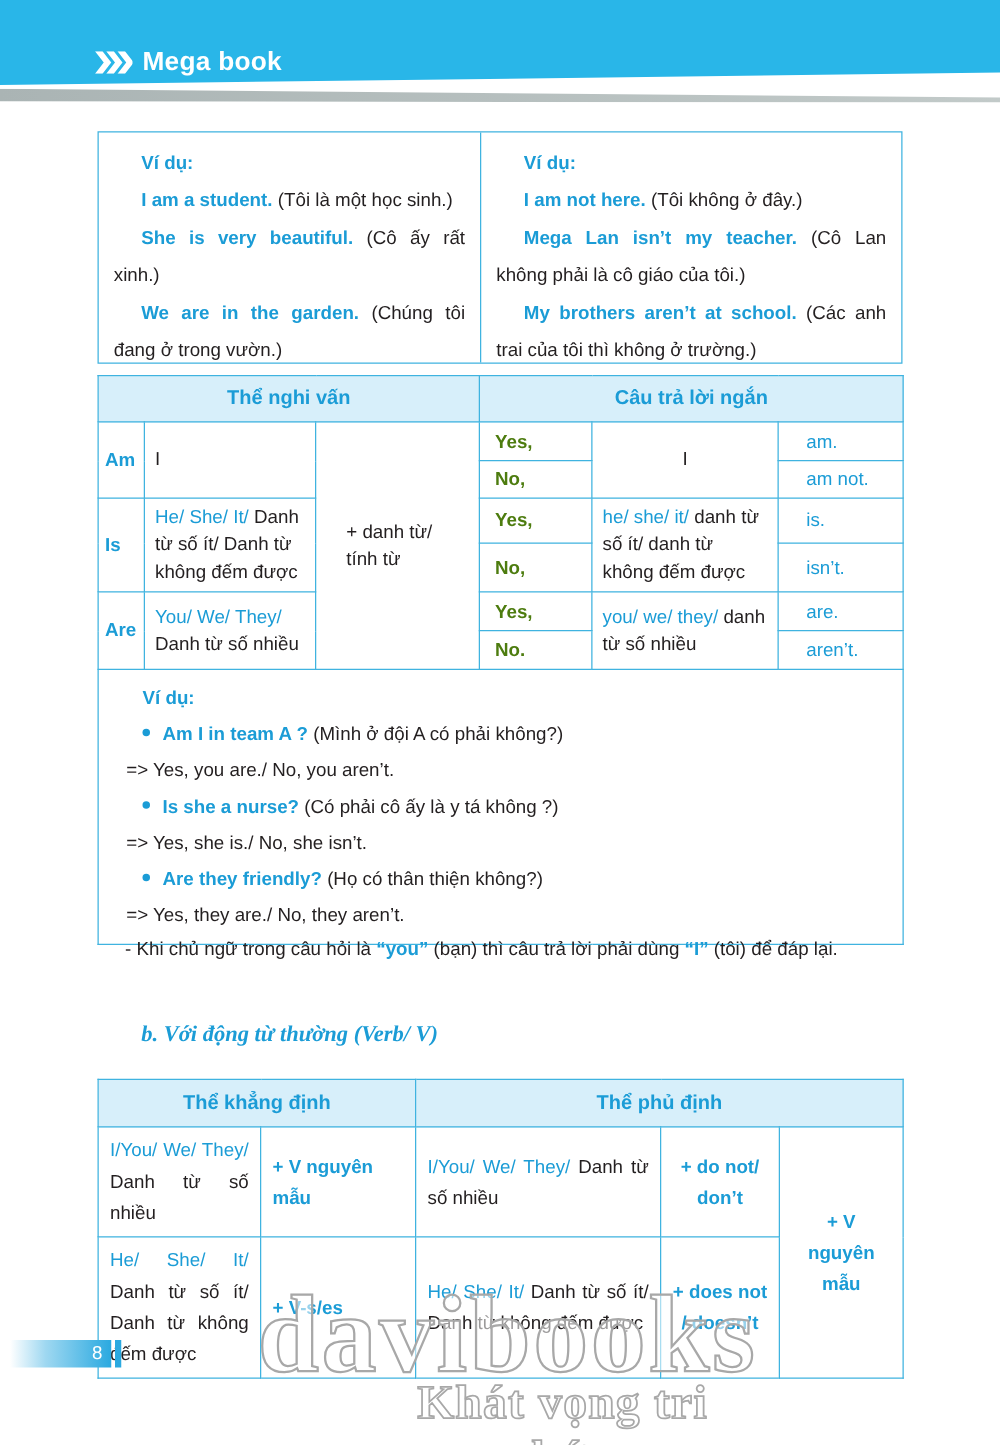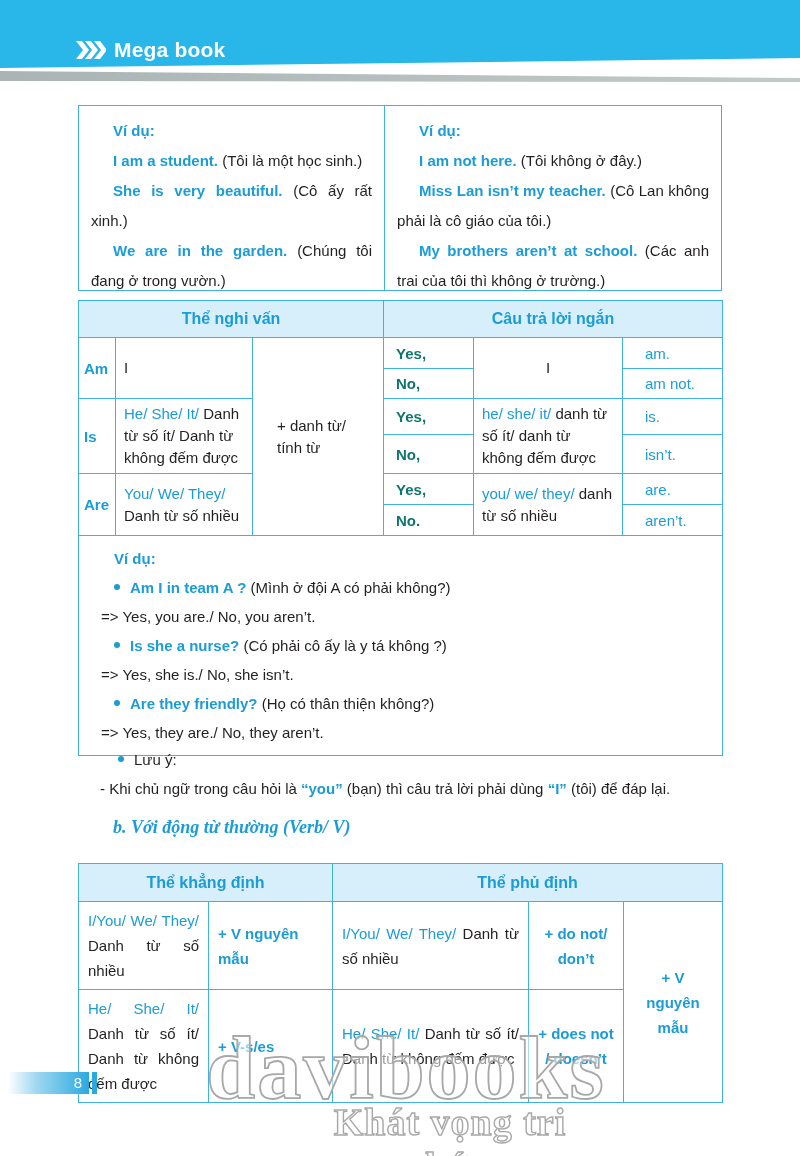--- a/index.html
+++ b/index.html
@@ -38,21 +38,21 @@
   .examples .cell.left { width:307px; border-right:1.6px solid #3fb3e0; }
   .examples .cell.right{ width:337px; }
   .examples p { text-indent:22px; }
 
   
   .qtable { position:absolute; left:78px; top:300px; }
   .qtable td { padding:2px 6px; }
   td.verb { color:#1b9cd6; font-weight:bold; padding-left:5px; }
   td.subj { padding:4px 8px; line-height:22px; }
   td.pred { padding:4px 24px; line-height:22px; }
-  td.yn   { color:#0f766e; font-weight:bold; padding-left:12px; }
+  td.yn   { color:#4d7c0f; font-weight:bold; padding-left:12px; }
   td.ans  { padding:4px 8px; line-height:22px; }
   td.ans.center { text-align:center; }
   td.short{ color:#1b9cd6; font-weight:normal; padding-left:22px; }
   td.exampleblock { padding:8px 14px 8px 22px; vertical-align:top; line-height:29px; }
   .ex-label { color:#1b9cd6; font-weight:bold; padding-left:13px; }
   .ex-item { padding-left:13px; display:flex; align-items:baseline; }
   .dot { width:6px; height:6px; border-radius:50%; background:#1b9cd6; display:inline-block;
          margin-right:10px; flex:0 0 6px; position:relative; top:-3px; }
 
   
@@ -109,21 +109,21 @@
          <span class="it">(Tôi là một học sinh.)</span></p>
       <p><span class="blue b">She is very beautiful.</span>
          <span class="it">(Cô ấy rất xinh.)</span></p>
       <p><span class="blue b">We are in the garden.</span>
          <span class="it">(Chúng tôi đang ở trong vườn.)</span></p>
     </div>
     <div class="cell right">
       <p><span class="blue b">Ví dụ:</span></p>
       <p><span class="blue b">I am not here.</span>
          <span class="it">(Tôi không ở đây.)</span></p>
-      <p><span class="blue b">Miss Lan isn’t my teacher.</span>
+      <p><span class="blue b">Mega Lan isn’t my teacher.</span>
          <span class="it">(Cô Lan không phải là cô giáo của tôi.)</span></p>
       <p><span class="blue b">My brothers aren’t at school.</span>
          <span class="it">(Các anh trai của tôi thì không ở trường.)</span></p>
     </div>
   </div>
 
   <table class="grid qtable">
     <colgroup>
       <col style="width:37px">
         <col style="width:137px">
@@ -203,24 +203,20 @@
           <span><span class="blue b">Are they friendly?</span>
           <span class="it">(Họ có thân thiện không?)</span></span>
         </div>
         <div>=&gt; Yes, they are./ No, they aren’t.</div>
       </td>
     </tr>
   </tbody>
     </table>
 
   <div class="note">
-    <div class="lead">
-      <span class="dot"></span>
-      <span>Lưu ý:</span>
-    </div>
     <div>
       <span>- Khi chủ ngữ trong câu hỏi là </span><span class="blue b">“you”</span><span> (bạn) thì câu trả lời phải dùng </span><span class="blue b">“I”</span><span> (tôi) để đáp lại.</span>
     </div>
   </div>
 
   <div class="heading-b">b. Với động từ thường (Verb/ V)</div>
 
   <table class="grid vtable">
     <colgroup>
       <col style="width:130px">

